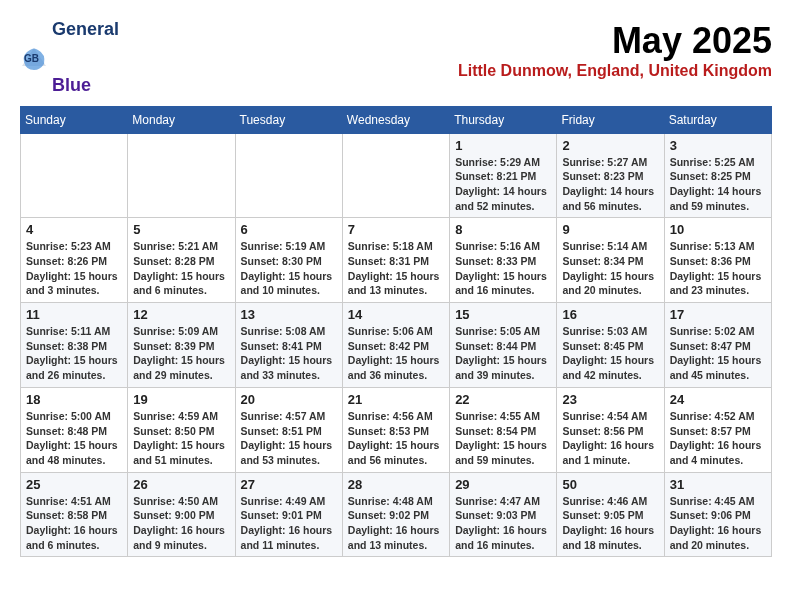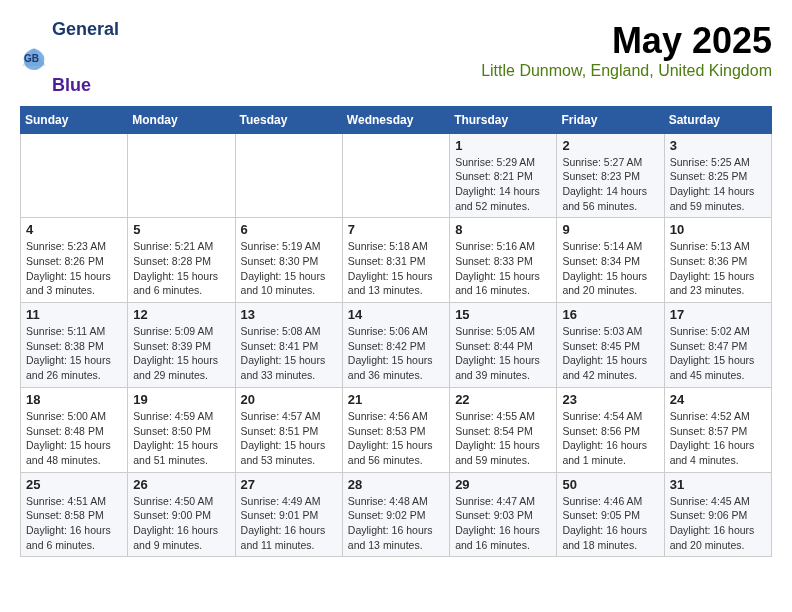--- a/index.html
+++ b/index.html
@@ -40,34 +40,35 @@
     .title-area {
       text-align: right;
     }
     .month-title {
       font-size: 36px;
       font-weight: bold;
       color: #000000;
     }
     .location-title {
       font-size: 16px;
-      color: #4d7c0f;
+      color: #b91c1c;
+      font-weight: bold;
     }
     table {
       width: 100%;
       border-collapse: collapse;
       font-size: 11px;
     }
     thead tr th {
       background: #2a5aa0;
       color: #fff;
       padding: 6px 4px;
       text-align: left;
       font-size: 12px;
-      font-weight: bold;
+      font-weight: normal;
       border: 1px solid #2a5aa0;
     }
     tbody tr td {
       border: 1px solid #ccc;
       padding: 4px 5px;
       vertical-align: top;
       width: 107px;
       min-height: 80px;
       background: #fff;
     }
@@ -78,20 +79,21 @@
       font-weight: bold;
       font-size: 13px;
       color: #222;
       display: block;
       margin-bottom: 2px;
     }
     .day-info {
       color: #333;
       font-size: 10.5px;
       line-height: 1.4;
+      font-weight: bold;
     }
     .empty-cell {
       background: #fff !important;
     }
   </style>
 </head>
 <body>
 
 <div class="header-area">
   <div class="logo">

